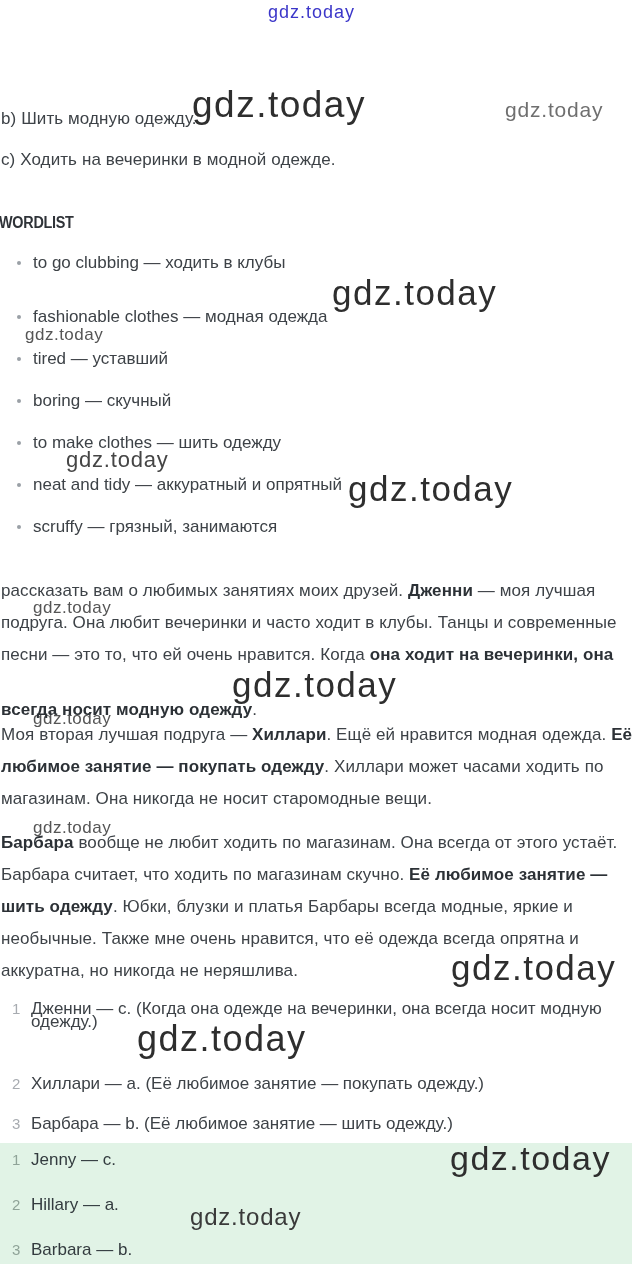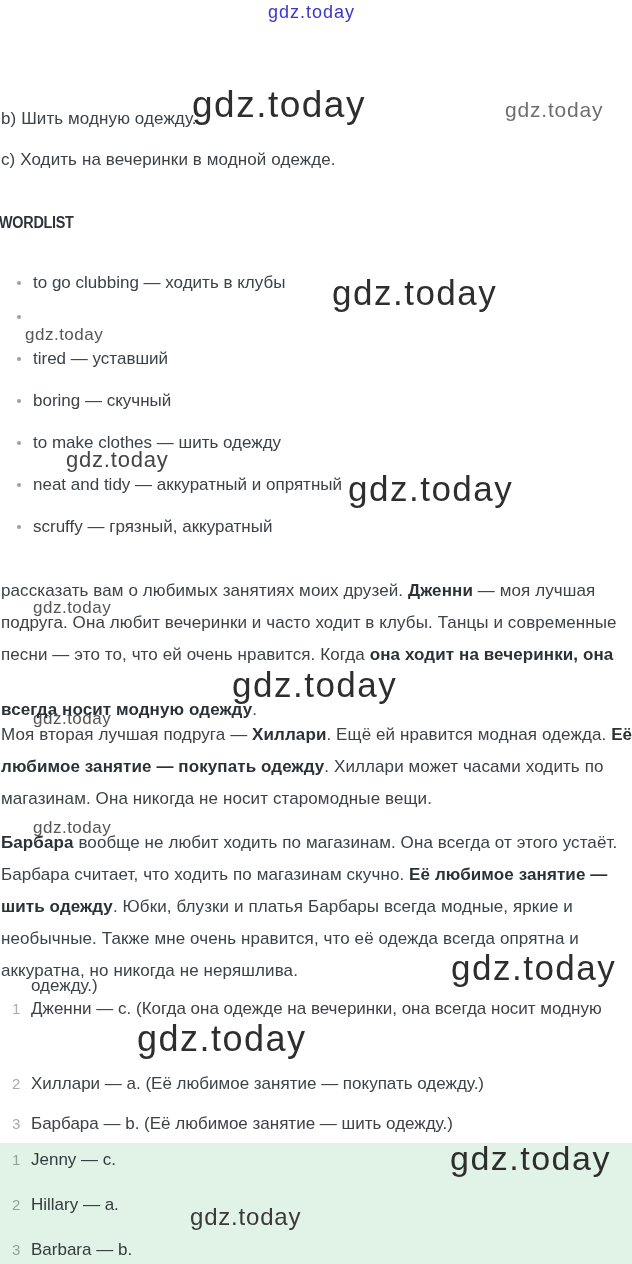--- a/index.html
+++ b/index.html
@@ -75,64 +75,65 @@
   <span class="wm wm-story-s2">gdz.today</span>
   <span class="wm wm-story-s3">gdz.today</span>
   <span class="wm wm-thin wm-story-b2">gdz.today</span>
   <span class="wm wm-thin wm-ans-big">gdz.today</span>
 
   <div class="t" style="top:108px">b) Шить модную одежду.</div>
   <div class="t" style="top:149px">c) Ходить на вечеринки в модной одежде.</div>
 
   <div class="h-wordlist">WORDLIST</div>
 
-  <div class="wl-item" style="top:272px">
+  <div class="wl-item" style="top:252px">
     <span class="dot"></span>
     <span>to go clubbing — ходить в клубы</span>
   </div>
   <div class="wl-item" style="top:306px">
     <span class="dot"></span>
+    <span>fashionable clothes — модная одежда</span>
   </div>
   <div class="wl-item" style="top:348px">
     <span class="dot"></span>
     <span>tired — уставший</span>
   </div>
   <div class="wl-item" style="top:390px">
     <span class="dot"></span>
     <span>boring — скучный</span>
   </div>
   <div class="wl-item" style="top:432px">
     <span class="dot"></span>
     <span>to make clothes — шить одежду</span>
   </div>
   <div class="wl-item" style="top:474px">
     <span class="dot"></span>
     <span>neat and tidy — аккуратный и опрятный</span>
   </div>
   <div class="wl-item" style="top:516px">
     <span class="dot"></span>
-    <span>scruffy — грязный, аккуратный</span>
+    <span>scruffy — грязный, занимаются</span>
   </div>
 
   <div class="t" style="top:612px"><span>подруга. Она любит вечеринки и часто ходит в клубы. Танцы и современные</span></div>
   <div class="t" style="top:580px"><span>рассказать вам о любимых занятиях моих друзей. </span><span class="b">Дженни</span><span> — моя лучшая</span></div>
   <div class="t" style="top:644px"><span>песни — это то, что ей очень нравится. Когда </span><span class="b">она ходит на вечеринки, она</span></div>
   <div class="t" style="top:699px"><span class="b">всегда носит модную одежду</span><span>.</span></div>
   <div class="t" style="top:724px"><span>Моя вторая лучшая подруга — </span><span class="b">Хиллари</span><span>. Ещё ей нравится модная одежда. </span><span class="b">Её</span></div>
   <div class="t" style="top:756px"><span class="b">любимое занятие — покупать одежду</span><span>. Хиллари может часами ходить по</span></div>
   <div class="t" style="top:788px"><span>магазинам. Она никогда не носит старомодные вещи.</span></div>
   <div class="t" style="top:864px"><span>Барбара считает, что ходить по магазинам скучно. </span><span class="b">Её любимое занятие —</span></div>
   <div class="t" style="top:832px"><span class="b">Барбара</span><span> вообще не любит ходить по магазинам. Она всегда от этого устаёт.</span></div>
   <div class="t" style="top:896px"><span class="b">шить одежду</span><span>. Юбки, блузки и платья Барбары всегда модные, яркие и</span></div>
   <div class="t" style="top:928px"><span>необычные. Также мне очень нравится, что её одежда всегда опрятна и</span></div>
   <div class="t" style="top:960px"><span>аккуратна, но никогда не неряшлива.</span></div>
 
   <span class="num" style="top:998px">1</span>
   <div class="ans" style="top:998px">Дженни — c. (Когда она одежде на вечеринки, она всегда носит модную</div>
-  <div class="ans" style="top:975px">одежду.)</div>
+  <div class="ans" style="top:1011px">одежду.)</div>
   <span class="num" style="top:1073px">2</span>
   <div class="ans" style="top:1073px">Хиллари — a. (Её любимое занятие — покупать одежду.)</div>
   <span class="num" style="top:1113px">3</span>
   <div class="ans" style="top:1113px">Барбара — b. (Её любимое занятие — шить одежду.)</div>
 
   <div class="green" style="background: rgb(225, 243, 230);">
     <span class="wm wm-thin wm-green-b" style="top:-4px; left:450px;">gdz.today</span>
     <span class="wm wm-green-m" style="top:60px; left:190px;">gdz.today</span>
 
     <span class="num" style="top:6px">1</span>

